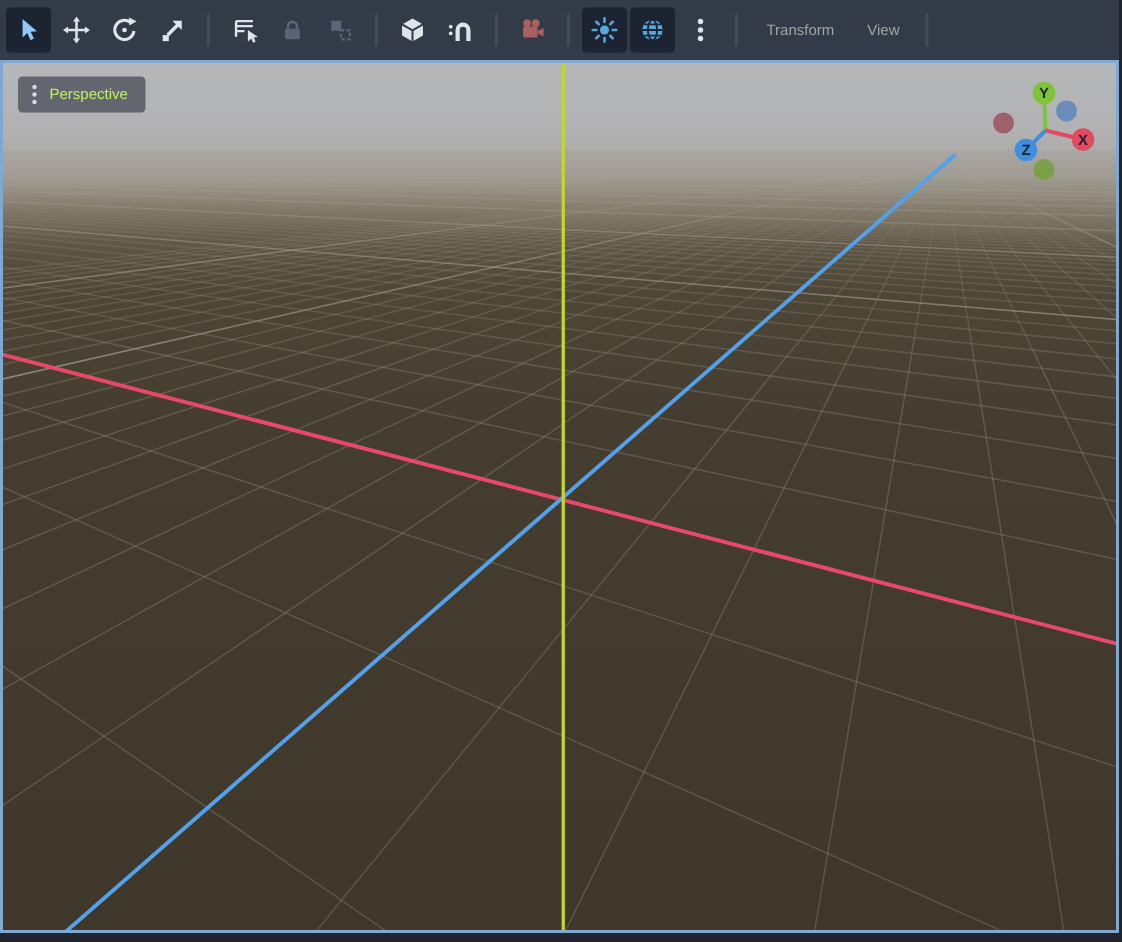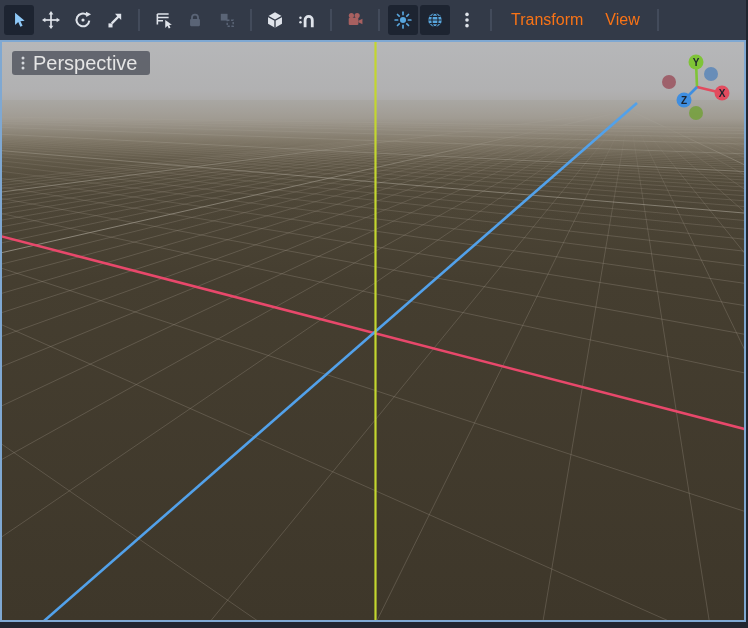--- a/index.html
+++ b/index.html
@@ -5,28 +5,28 @@
   html,body{margin:0;padding:0;background:#12161e;}
   #root{position:relative;width:748px;height:628px;background:#21252f;overflow:hidden;
         font-family:"Liberation Sans",sans-serif;}
   
   #toolbar{position:absolute;left:0;top:0;width:746px;height:40px;background:#333a48;
            display:flex;align-items:center;padding-left:4px;box-sizing:border-box;}
   .tb-btn{width:30px;height:30px;border-radius:3px;display:flex;align-items:center;
           justify-content:center;margin-right:2px;flex:0 0 auto;}
   .tb-btn.active{background:#1d2431;}
   .tb-sep{width:2px;height:22px;background:#434b5b;margin:0 8px 0 6px;flex:0 0 auto;}
-  .tb-menu{color:#f97316;font-size:16px;padding:6px 11px;border-radius:3px;flex:0 0 auto;}
+  .tb-menu{color:#a3a3a3;font-size:10px;padding:6px 11px;border-radius:3px;flex:0 0 auto;}
   
   #viewport{position:absolute;left:0;top:40px;width:742px;height:578px;
             border:2px solid #7fa8d2;overflow:hidden;}
   #scene-svg{display:block;}
   #persp-label{position:absolute;left:10px;top:9px;height:24px;display:flex;align-items:center;
                background:rgba(92,96,104,0.92);border-radius:3px;padding:0 12px 0 8px;}
-  #persp-label span{color:#e5e5e5;font-size:20px;margin-left:7px;}
+  #persp-label span{color:#bef264;font-size:10px;margin-left:7px;}
 </style>
 </head>
 <body>
 
 <div id="root">
 
   <div id="toolbar">
       <div class="tb-btn active">
         <svg width="18" height="18" viewBox="0 0 16 16">
           <path d="M4.5 1.5 L4.5 12.5 L7.3 9.8 L9.2 14 L11.2 13 L9.3 9 L13 8.7 Z" fill="#8ec8f7"></path>

